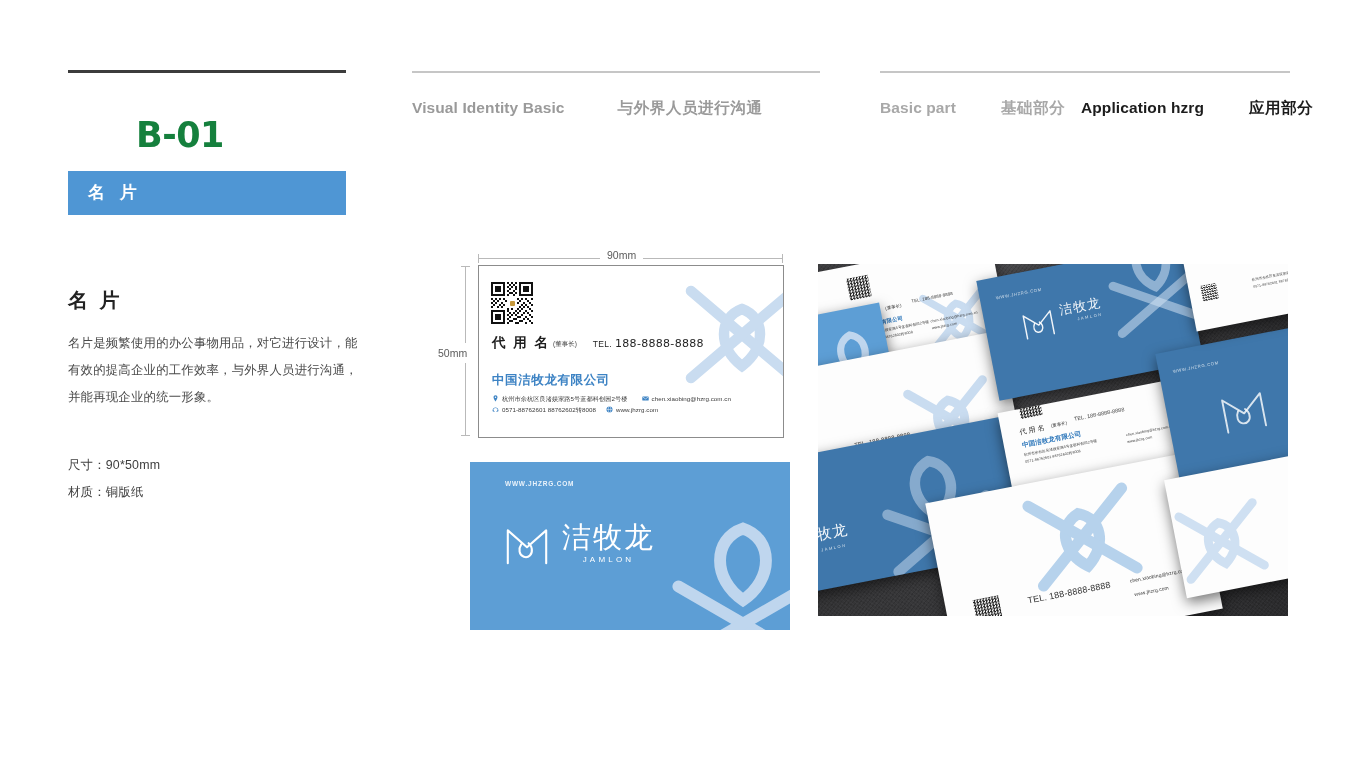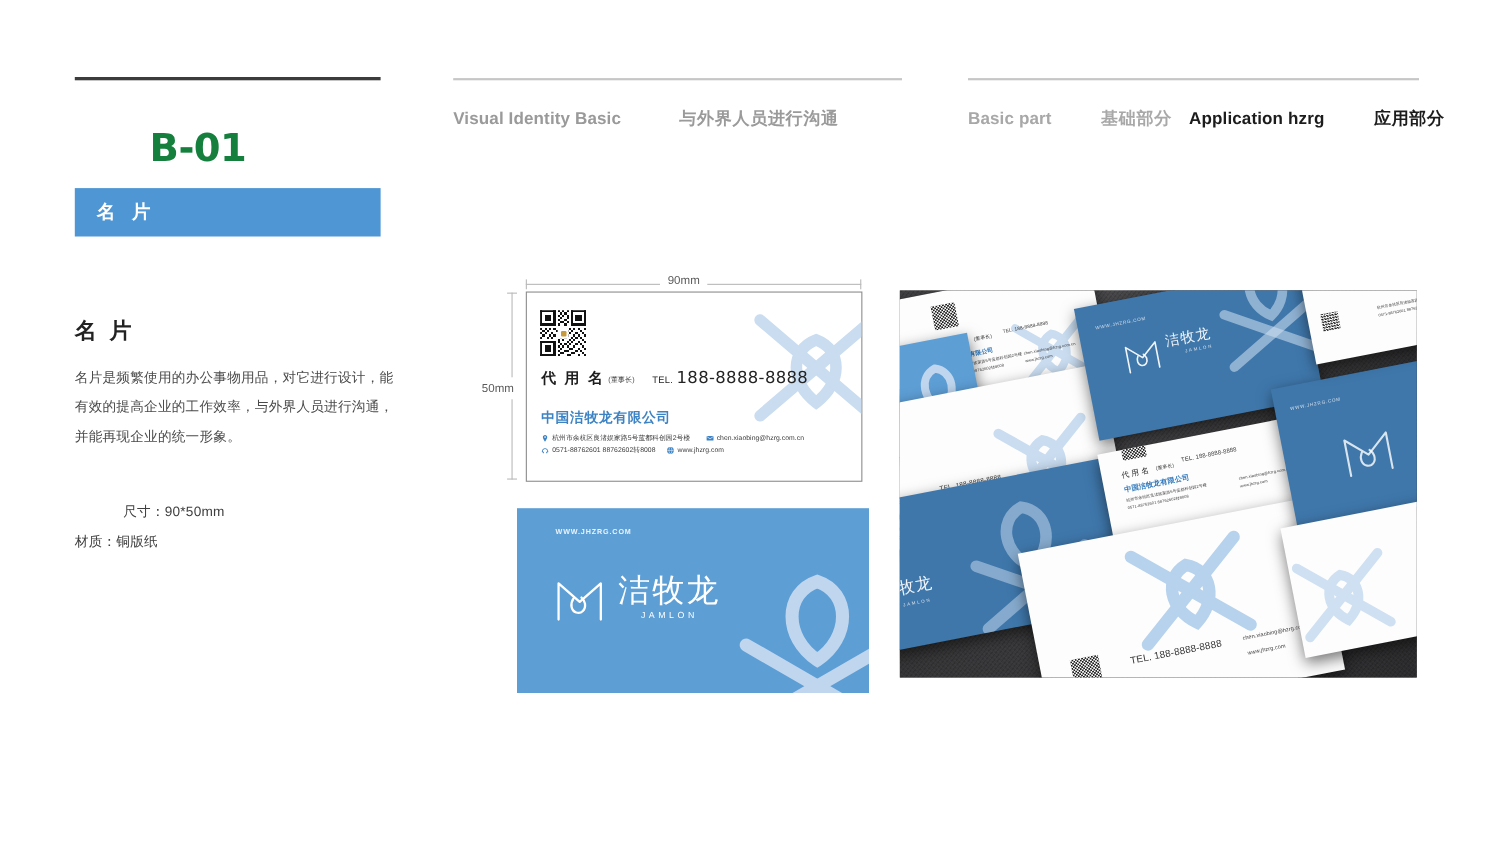--- a/index.html
+++ b/index.html
@@ -98,21 +98,21 @@
     color: #4a4a4a;
     letter-spacing: .2px;
   }
   .spec-line {
     position: absolute;
     left: 68px;
     font-size: 12.4px;
     color: #3e3e3e;
     letter-spacing: .2px;
   }
-  .spec-size { top: 457px; margin-left: 44px; }
+  .spec-size { top: 457px; }
   .spec-mat  { top: 484px; }
 
   
   .dim-top-line {
     position: absolute;
     left: 478px; top: 258px;
     width: 305px; height: 1px;
     background: #b9b9b9;
   }
   .dim-top-line::before, .dim-top-line::after {
@@ -201,21 +201,21 @@
     margin-left: 3px;
     transform: translateY(-1px);
   }
   .name-row .tel-lbl {
     font-size: 8.5px;
     color: #242424;
     margin-left: 16px;
     letter-spacing: .3px;
   }
   .name-row .tel-num {
-    font-size: 15px;
+    font-size: 11px;
     color: #242424;
     margin-left: 3px;
     letter-spacing: .3px;
     font-family: "DejaVu Sans", sans-serif;
   }
 
   .company {
     position: absolute;
     left: 13px; top: 106px;
     font-size: 12.5px;

